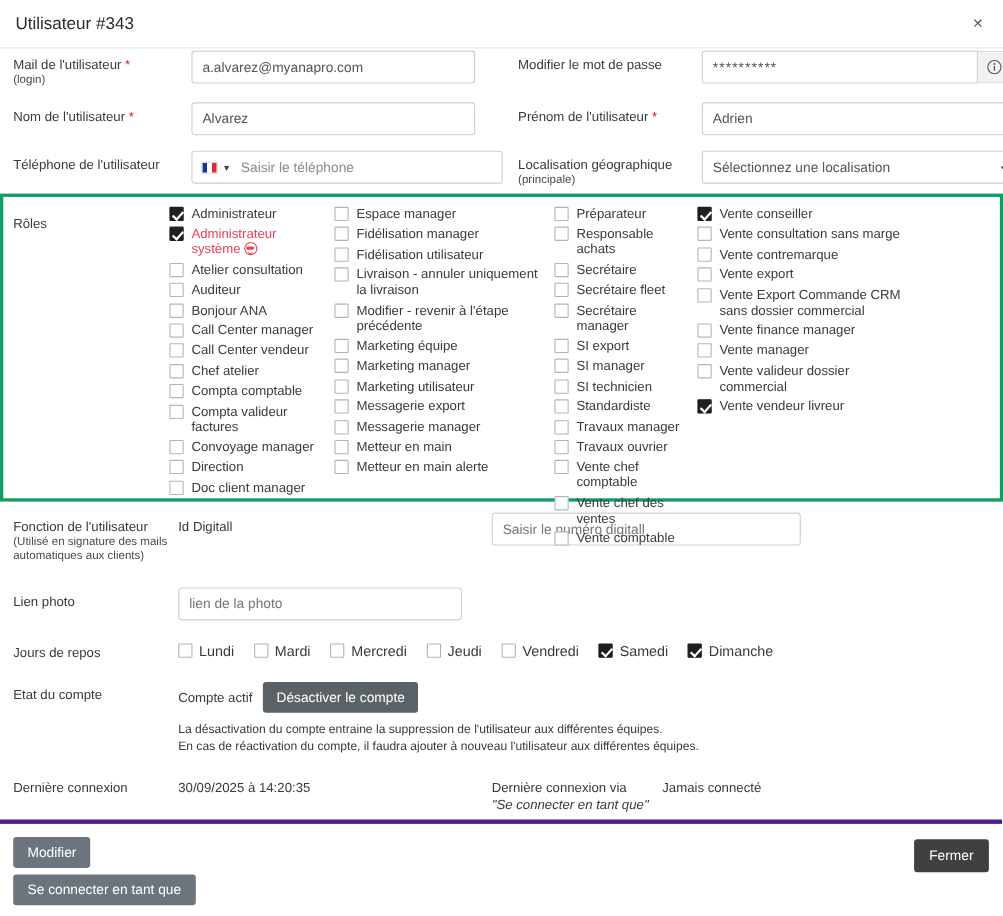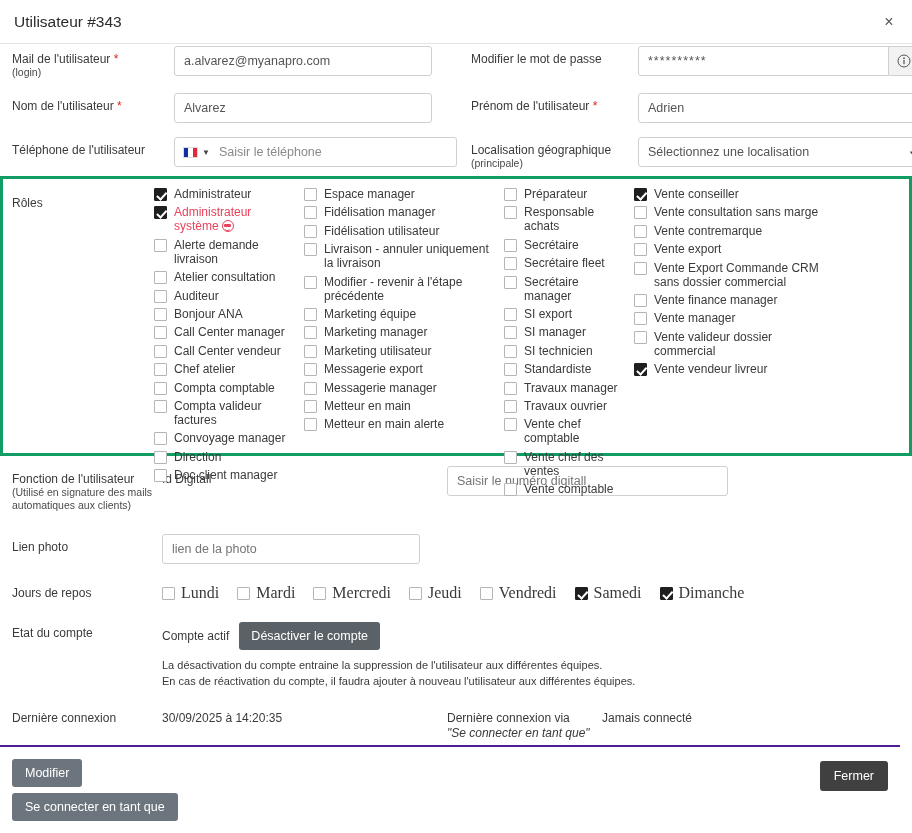--- a/index.html
+++ b/index.html
@@ -257,21 +257,21 @@
     border-bottom-right-radius: 3px;
     background: #eceff1;
     display: flex; align-items: center; justify-content: center;
     font-size: 12.5px;
     color: #4a4a4a;
   }
 
   .days { display: flex; align-items: center; padding-top: 6px; }
   .day-item { display: flex; align-items: center; margin-right: 18px; cursor: pointer; }
   .day-item .cb { margin-right: 6px; margin-top: 0; }
-  .day-item .cb-lbl { font-size: 16px; font-family: Liberation Serif, serif; }
+  .day-item .cb-lbl { font-size: 13px; }
 
   .account-row { padding-top: 4px; }
   .acct-line { display: flex; align-items: center; }
   .acct-status { font-size: 12px; color: #3a3a3a; margin-right: 10px; }
   .btn-dark {
     background: #5a6268;
     color: #fff;
     border: none;
     border-radius: 3px;
     font-size: 12.5px;
@@ -286,24 +286,24 @@
     margin-top: 7px;
   }
 
   .conn-val { font-size: 12px; color: #3a3a3a; padding-top: 8px; }
   .conn-lbl2 { font-size: 12px; color: #3a3a3a; padding-top: 8px; line-height: 15px; }
   .conn-lbl2 em { font-style: italic; }
 
   
   .footer {
     position: absolute;
-    left: 0; right: 12px;
+    left: 0; right: 1px;
     bottom: 0;
     height: 88px;
-    border-top: 2px solid #4c1d95;
+    border-top: 4px solid #4c1d95;
     padding: 12px;
   }
   .btn-grey {
     background: #6c757d;
     color: #fff;
     border: none;
     border-radius: 3px;
     font-size: 12.5px;
     padding: 7px 13px;
     cursor: pointer;
@@ -412,24 +412,20 @@
         <div class="cb-row">
           <span class="cb checked"></span>
           <span class="cb-lbl">Administrateur</span>
         </div>
         <div class="cb-row danger">
           <span class="cb checked"></span>
           <span class="cb-lbl">Administrateur système<span class="emoji-badge"></span></span>
         </div>
         <div class="cb-row">
           <span class="cb"></span>
-          <span class="cb-lbl">Alerte demande livraison</span>
-        </div>
-        <div class="cb-row">
-          <span class="cb"></span>
           <span class="cb-lbl">Atelier consultation</span>
         </div>
         <div class="cb-row">
           <span class="cb"></span>
           <span class="cb-lbl">Auditeur</span>
         </div>
         <div class="cb-row">
           <span class="cb"></span>
           <span class="cb-lbl">Bonjour ANA</span>
         </div>

